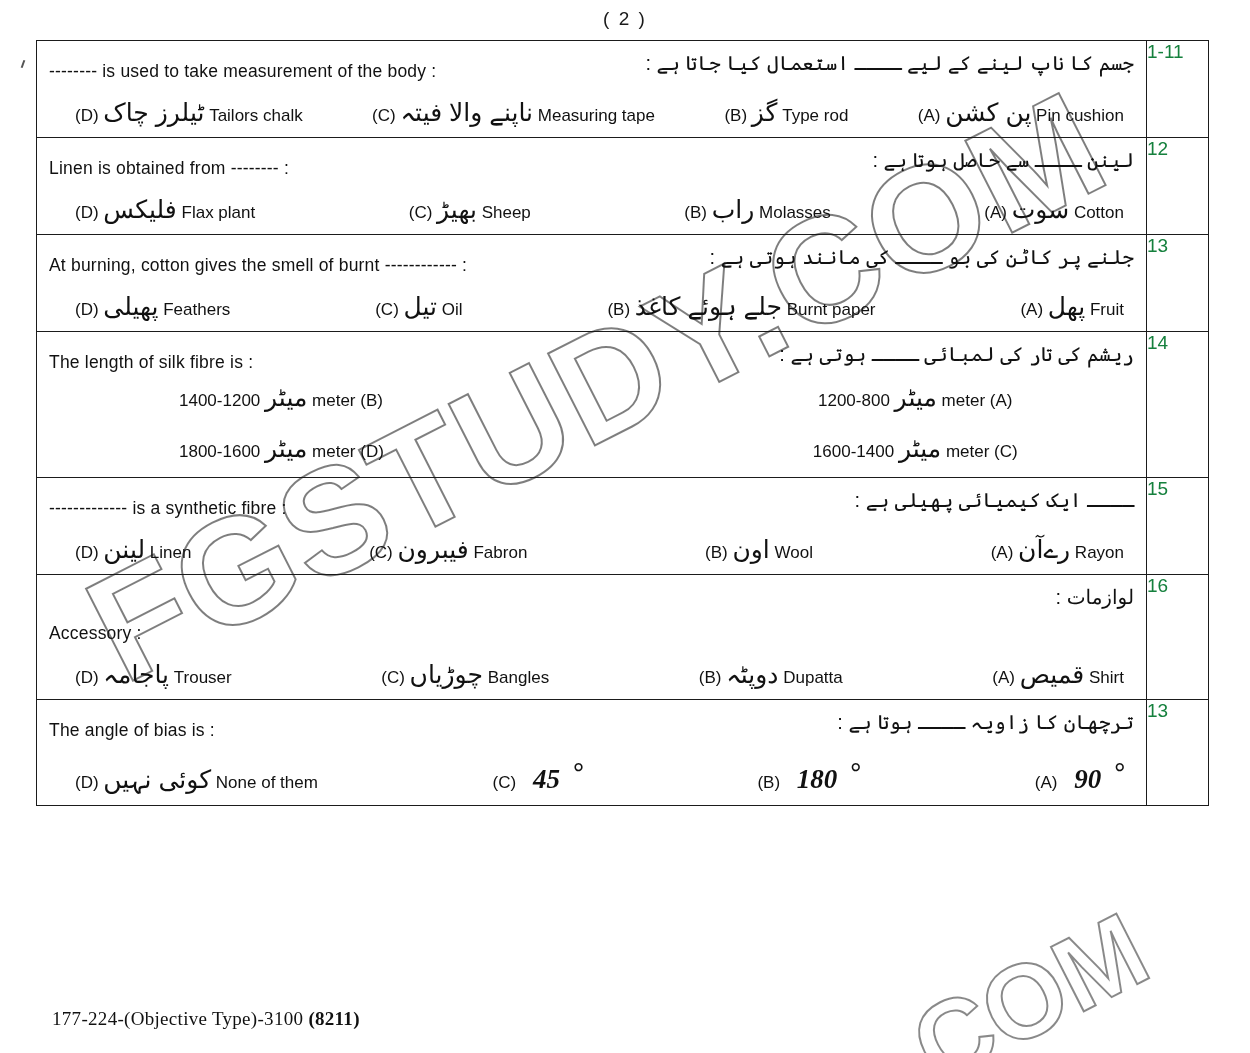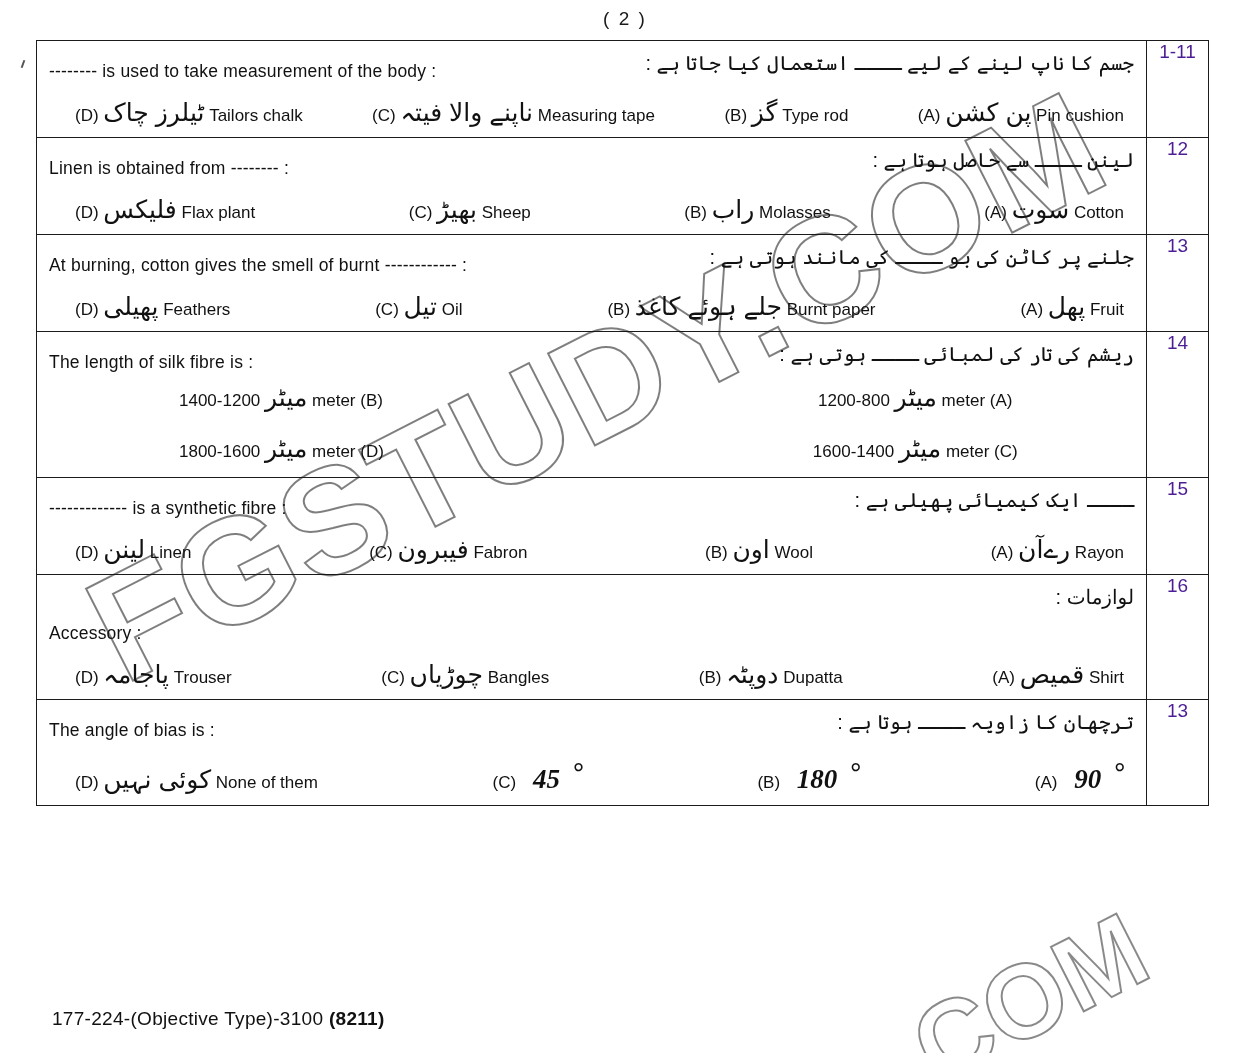--- a/index.html
+++ b/index.html
@@ -39,24 +39,24 @@
   }
   .exam-table td {
     border: 1.6px solid #1b1b1b;
     vertical-align: top;
     padding: 0;
   }
   .col-body { width: 1110px; }
   .col-num  { width: 62px; }
 
   .qnum {
-    text-align: center;
+    text-align: left;
     font-size: 19px;
     padding-top: 9px;
-    color: #4c1d95;
+    color: #15803d;
   }
 
   .qbody {
     position: relative;
     padding: 8px 12px 10px 12px;
   }
 
   .stem-row {
     display: flex;
     justify-content: space-between;
@@ -124,20 +124,21 @@
     padding-top: 14px;
   }
 
   
   .footer {
     position: absolute;
     left: 52px;
     top: 1008px;
     font-size: 19px;
     letter-spacing: 0.3px;
+    font-family: Liberation Serif, serif;
   }
   .footer b { font-weight: bold; }
 
   
   .watermark {
     position: absolute;
     pointer-events: none;
     font-family: "Liberation Sans", sans-serif;
     font-weight: bold;
     color: rgba(0,0,0,0.0);

